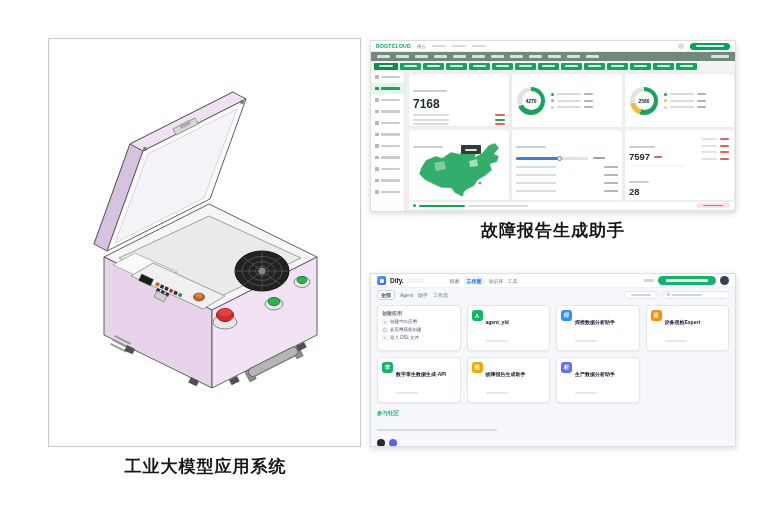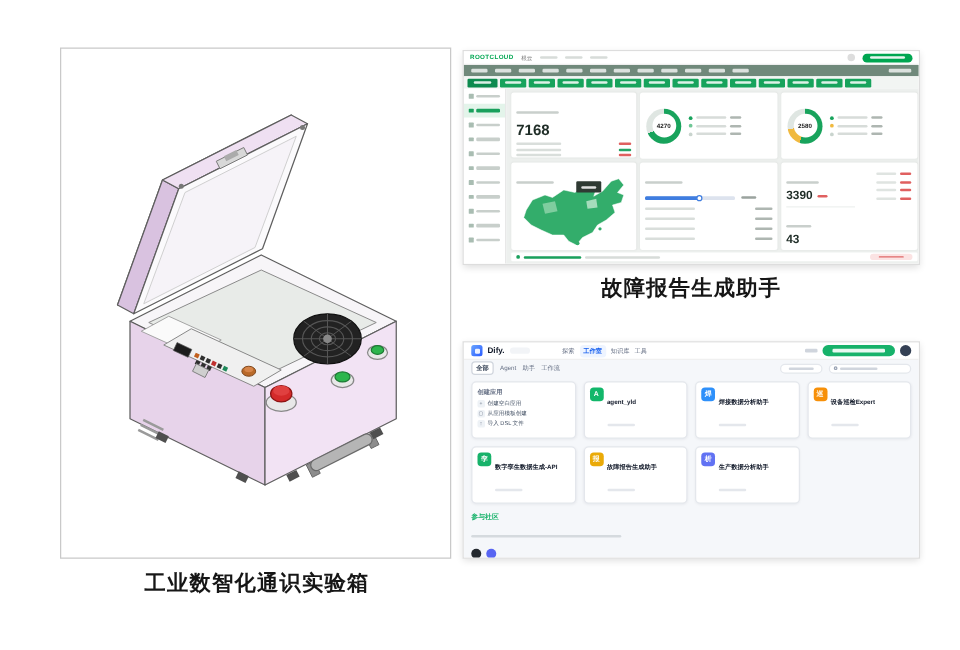--- a/index.html
+++ b/index.html
@@ -150,21 +150,21 @@
 
         <g stroke="none">
           <rect x="0" y="0" width="9" height="6" transform="translate(78,306) rotate(26.2)" fill="#4f4f4f"></rect>
           <rect x="0" y="0" width="9" height="6" transform="translate(142,338) rotate(26.2)" fill="#4f4f4f"></rect>
           <rect x="0" y="0" width="9" height="6" transform="translate(180,341) rotate(-26.8)" fill="#4f4f4f"></rect>
           <rect x="0" y="0" width="9" height="6" transform="translate(247,307) rotate(-26.8)" fill="#4f4f4f"></rect>
         </g>
       </g>
     </svg>
   </div>
-  <div class="caption" style="left:48px; top:455px; width:315px;">工业数智化通识实验箱</div>
+  <div class="caption" style="left:48px; top:455px; width:315px;">工业大模型应用系统</div>
 
   <div class="shot" style="left:370px; top:40px; width:366px; height:172px;">
     <div class="iot-topbar">
       <span class="iot-brand">ROOTCLOUD</span>
       <span class="iot-brand-cn">根云</span>
       <span class="skel" style="width:14px;height:2.5px;"></span>
         <span class="skel" style="width:14px;height:2.5px;"></span>
         <span class="skel" style="width:14px;height:2.5px;"></span>
       <span style="flex:1"></span>
       <span class="skel" style="width:6px;height:6px;border-radius:50%;background:#ddd;"></span>
@@ -381,26 +381,26 @@
           <span class="skel" style="width:14px;height:2px;background:#aeb6b1;"></span>
         </div><div class="flex" style="justify-content:space-between;margin-top:6px;">
           <span class="skel" style="width:40px;height:2px;background:#d9dedb;"></span>
           <span class="skel" style="width:14px;height:2px;background:#aeb6b1;"></span>
         </div>
     </div>
 
     <div class="iot-card" style="left:254px; top:89px; width:109px; height:70px; padding:4px;">
       <span class="skel" style="width:26px;height:2.5px;background:#c9cfcc;"></span>
       <div class="flex" style="gap:4px;">
-        <span class="big-num" style="font-size:9.5px;">3390</span>
+        <span class="big-num" style="font-size:9.5px;">7597</span>
         <span class="skel" style="width:8px;height:2px;background:#e06060;"></span>
       </div>
       <div style="border-top:1px solid #eef1ef;margin:3px 0;width:55px;"></div>
       <span class="skel" style="width:20px;height:2.5px;background:#c9cfcc;"></span>
-      <div class="big-num" style="font-size:9.5px;">43</div>
+      <div class="big-num" style="font-size:9.5px;">28</div>
       <div class="abs" style="right:5px; top:8px; display:flex; flex-direction:column; gap:4.5px;">
         <div class="flex" style="gap:3px;">
             <span class="skel" style="width:16px;height:2px;background:#dfe4e1;"></span>
             <span class="skel" style="width:9px;height:2px;background:#e06060;"></span>
           </div>
           <div class="flex" style="gap:3px;">
             <span class="skel" style="width:16px;height:2px;background:#dfe4e1;"></span>
             <span class="skel" style="width:9px;height:2px;background:#e06060;"></span>
           </div>
           <div class="flex" style="gap:3px;">

